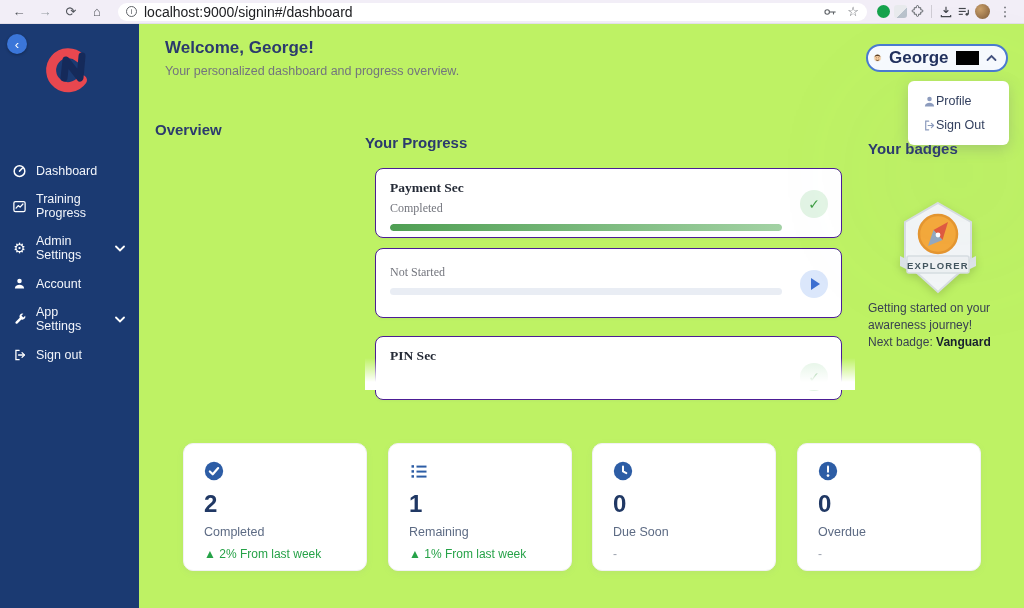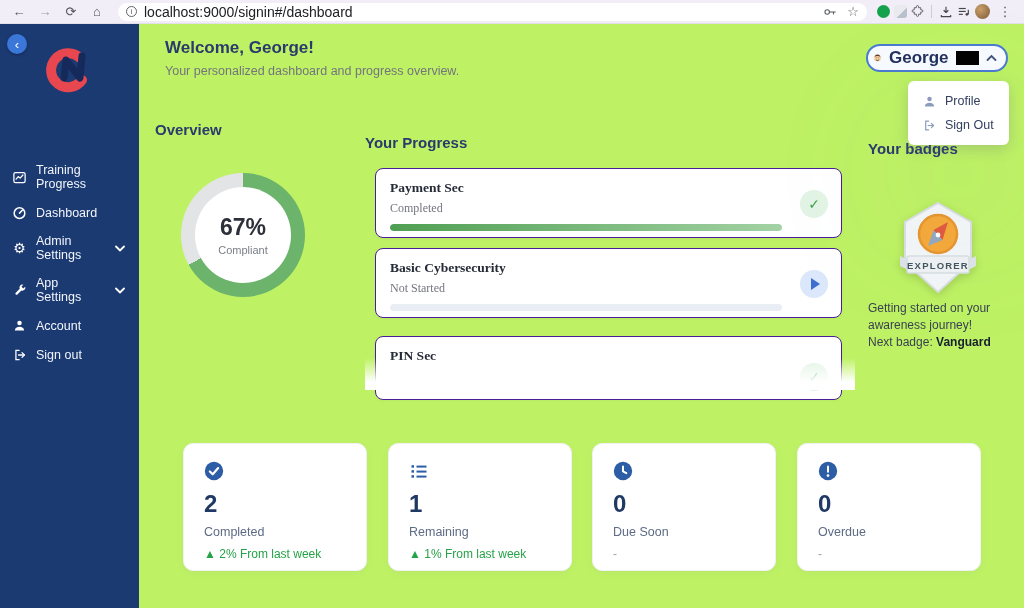--- a/index.html
+++ b/index.html
@@ -36,21 +36,21 @@
   
   .welcome { position:absolute; left:26px; top:14px; font-size:17px; font-weight:bold; color:#2b3a6d; }
   .subtitle { position:absolute; left:26px; top:40px; font-size:12.5px; color:#73757d; }
 
   .user-chip { position:absolute; left:727px; top:20px; width:142px; height:28px; border:2px solid #4a7bd0; border-radius:14px; background:#f7fafe; display:flex; align-items:center; padding:0 9px 0 5px; gap:7px; cursor:pointer; }
   .user-chip .uname { font-size:17px; font-weight:bold; color:#22315e; }
   .redaction { width:52px; height:14px; background:#000; }
   .chev-up { color:#44527e; font-size:10px; margin-left:auto; }
 
   .dropdown { position:absolute; left:769px; top:57px; width:101px; height:64px; background:#fff; border-radius:6px; box-shadow:0 4px 14px rgba(90,100,130,.25), 0 60px 160px rgba(140,150,175,.18); z-index:30; padding:8px 0; }
-  .dd-item { display:flex; align-items:center; gap:9px; padding:5px 14px; font-size:12.5px; color:#33405f; cursor:pointer; }
+  .dd-item { display:flex; align-items:center; padding:5px 14px; font-size:12.5px; color:#33405f; cursor:pointer; }
   .dd-item .dicon { width:14px; height:14px; display:flex; align-items:center; justify-content:center; }
 
   
   .sec-h { position:absolute; font-size:15px; font-weight:bold; color:#2b3a6d; }
   #h-overview { left:16px; top:97px; }
   #h-progress { left:226px; top:110px; }
   #h-badges { left:729px; top:116px; z-index:5; }
 
   
   .donut { position:absolute; left:42px; top:149px; width:124px; height:124px; border-radius:50%; background:conic-gradient(#6cb46c 0 67%, #e3e4e6 67% 100%); }
@@ -135,67 +135,67 @@
 
     <svg class="logo" viewBox="0 0 58 52">
       <path d="M38 14 A17 17 0 1 0 40 36" fill="none" stroke="#e8474f" stroke-width="10" stroke-linecap="round"></path>
       <path d="M22 34 L24 16 L38 34 L40 12" fill="none" stroke="#152a5a" stroke-width="7" stroke-linejoin="round" stroke-linecap="round"></path>
     </svg>
 
     <div class="nav">
       <div class="nav-item">
         <span class="nicon">
           <svg width="15" height="15" viewBox="0 0 24 24">
+              <circle cx="12" cy="13" r="8.5" fill="none" stroke="#fff" stroke-width="2.4"></circle>
+              <line x1="12" y1="13" x2="16.5" y2="8.5" stroke="#fff" stroke-width="2.4" stroke-linecap="round"></line>
+            </svg>
+        </span>
+        <span>Dashboard</span>
+      </div>
+      <div class="nav-item">
+        <span class="nicon">
+          <svg width="15" height="15" viewBox="0 0 24 24">
               <rect x="3" y="4" width="18" height="16" rx="2.5" fill="none" stroke="#fff" stroke-width="2"></rect>
               <polyline points="6.5,14.5 10,10.5 13,13 17.5,8" fill="none" stroke="#fff" stroke-width="2" stroke-linecap="round" stroke-linejoin="round"></polyline>
             </svg>
         </span>
         <span>Training Progress</span>
-      </div>
-      <div class="nav-item">
-        <span class="nicon">
-          <svg width="15" height="15" viewBox="0 0 24 24">
-              <circle cx="12" cy="13" r="8.5" fill="none" stroke="#fff" stroke-width="2.4"></circle>
-              <line x1="12" y1="13" x2="16.5" y2="8.5" stroke="#fff" stroke-width="2.4" stroke-linecap="round"></line>
-            </svg>
-        </span>
-        <span>Dashboard</span>
       </div>
       <div class="nav-item">
         <span class="nicon">
             <span class="gear-glyph">⚙</span>
           </span>
         <span>Admin Settings</span>
         <span class="chev">
           <svg width="10" height="7" viewBox="0 0 10 7">
               <polyline points="1,1.5 5,5.5 9,1.5" fill="none" stroke="#fff" stroke-width="1.8" stroke-linecap="round"></polyline>
             </svg>
         </span>
       </div>
       <div class="nav-item">
         <span class="nicon">
+          <svg width="13" height="13" viewBox="0 0 24 24">
+              <circle cx="12" cy="7.5" r="4.2" fill="#fff"></circle>
+              <path d="M3.5 21c0-4.5 4-6.8 8.5-6.8s8.5 2.3 8.5 6.8z" fill="#fff"></path>
+            </svg>
+        </span>
+        <span>Account</span>
+      </div>
+      <div class="nav-item">
+        <span class="nicon">
           <svg width="14" height="14" viewBox="0 0 24 24">
               <path d="M21 6.5a5 5 0 0 1-6.6 6.2L7.6 19.5a2 2 0 1 1-2.9-2.9l6.8-6.8A5 5 0 0 1 17.7 3l-3.2 3.2 3.1 3.1L21 6.5z" fill="#fff"></path>
             </svg>
         </span>
         <span>App Settings</span>
         <span class="chev">
           <svg width="10" height="7" viewBox="0 0 10 7">
               <polyline points="1,1.5 5,5.5 9,1.5" fill="none" stroke="#fff" stroke-width="1.8" stroke-linecap="round"></polyline>
             </svg>
         </span>
-      </div>
-      <div class="nav-item">
-        <span class="nicon">
-          <svg width="13" height="13" viewBox="0 0 24 24">
-              <circle cx="12" cy="7.5" r="4.2" fill="#fff"></circle>
-              <path d="M3.5 21c0-4.5 4-6.8 8.5-6.8s8.5 2.3 8.5 6.8z" fill="#fff"></path>
-            </svg>
-        </span>
-        <span>Account</span>
       </div>
       <div class="nav-item">
         <span class="nicon">
           <svg width="14" height="14" viewBox="0 0 24 24">
               <path d="M10.5 4H5v16h5.5" fill="none" stroke="#fff" stroke-width="2.2" stroke-linecap="round"></path>
               <line x1="9.5" y1="12" x2="19" y2="12" stroke="#fff" stroke-width="2.2" stroke-linecap="round"></line>
               <polyline points="15.5,8 19.5,12 15.5,16" fill="none" stroke="#fff" stroke-width="2.2" stroke-linecap="round" stroke-linejoin="round"></polyline>
             </svg>
         </span>
         <span>Sign out</span>
@@ -246,37 +246,30 @@
             </svg>
         </span>
         <span>Sign Out</span>
       </div>
     </div>
 
     <div class="sec-h" id="h-overview">Overview</div>
     <div class="sec-h" id="h-progress">Your Progress</div>
     <div class="sec-h" id="h-badges">Your badges</div>
 
-    <div class="donut">
-      <div class="donut-center">
-        <div class="donut-pct">67%</div>
-        <div class="donut-cap">Compliant</div>
-      </div>
-    </div>
 
     <div class="prow" id="prow-0">
       <div class="ptitle">Payment Sec</div>
       <div class="pstatus">Completed</div>
       <div class="pbar">
           <div class="pbar-fill" style="width:100%;"></div>
         </div>
       <div class="pbadge done">✓</div>
     </div>
     <div class="prow" id="prow-1">
-      <div class="ptitle">Basic Cybersecurity</div>
       <div class="pstatus">Not Started</div>
       <div class="pbar">
           <div class="pbar-fill" style="width:0%;"></div>
         </div>
       <div class="pbadge play">
           <span class="play-tri"></span>
         </div>
     </div>
     <div class="prow" id="prow-2">
       <div class="ptitle">PIN Sec</div>

